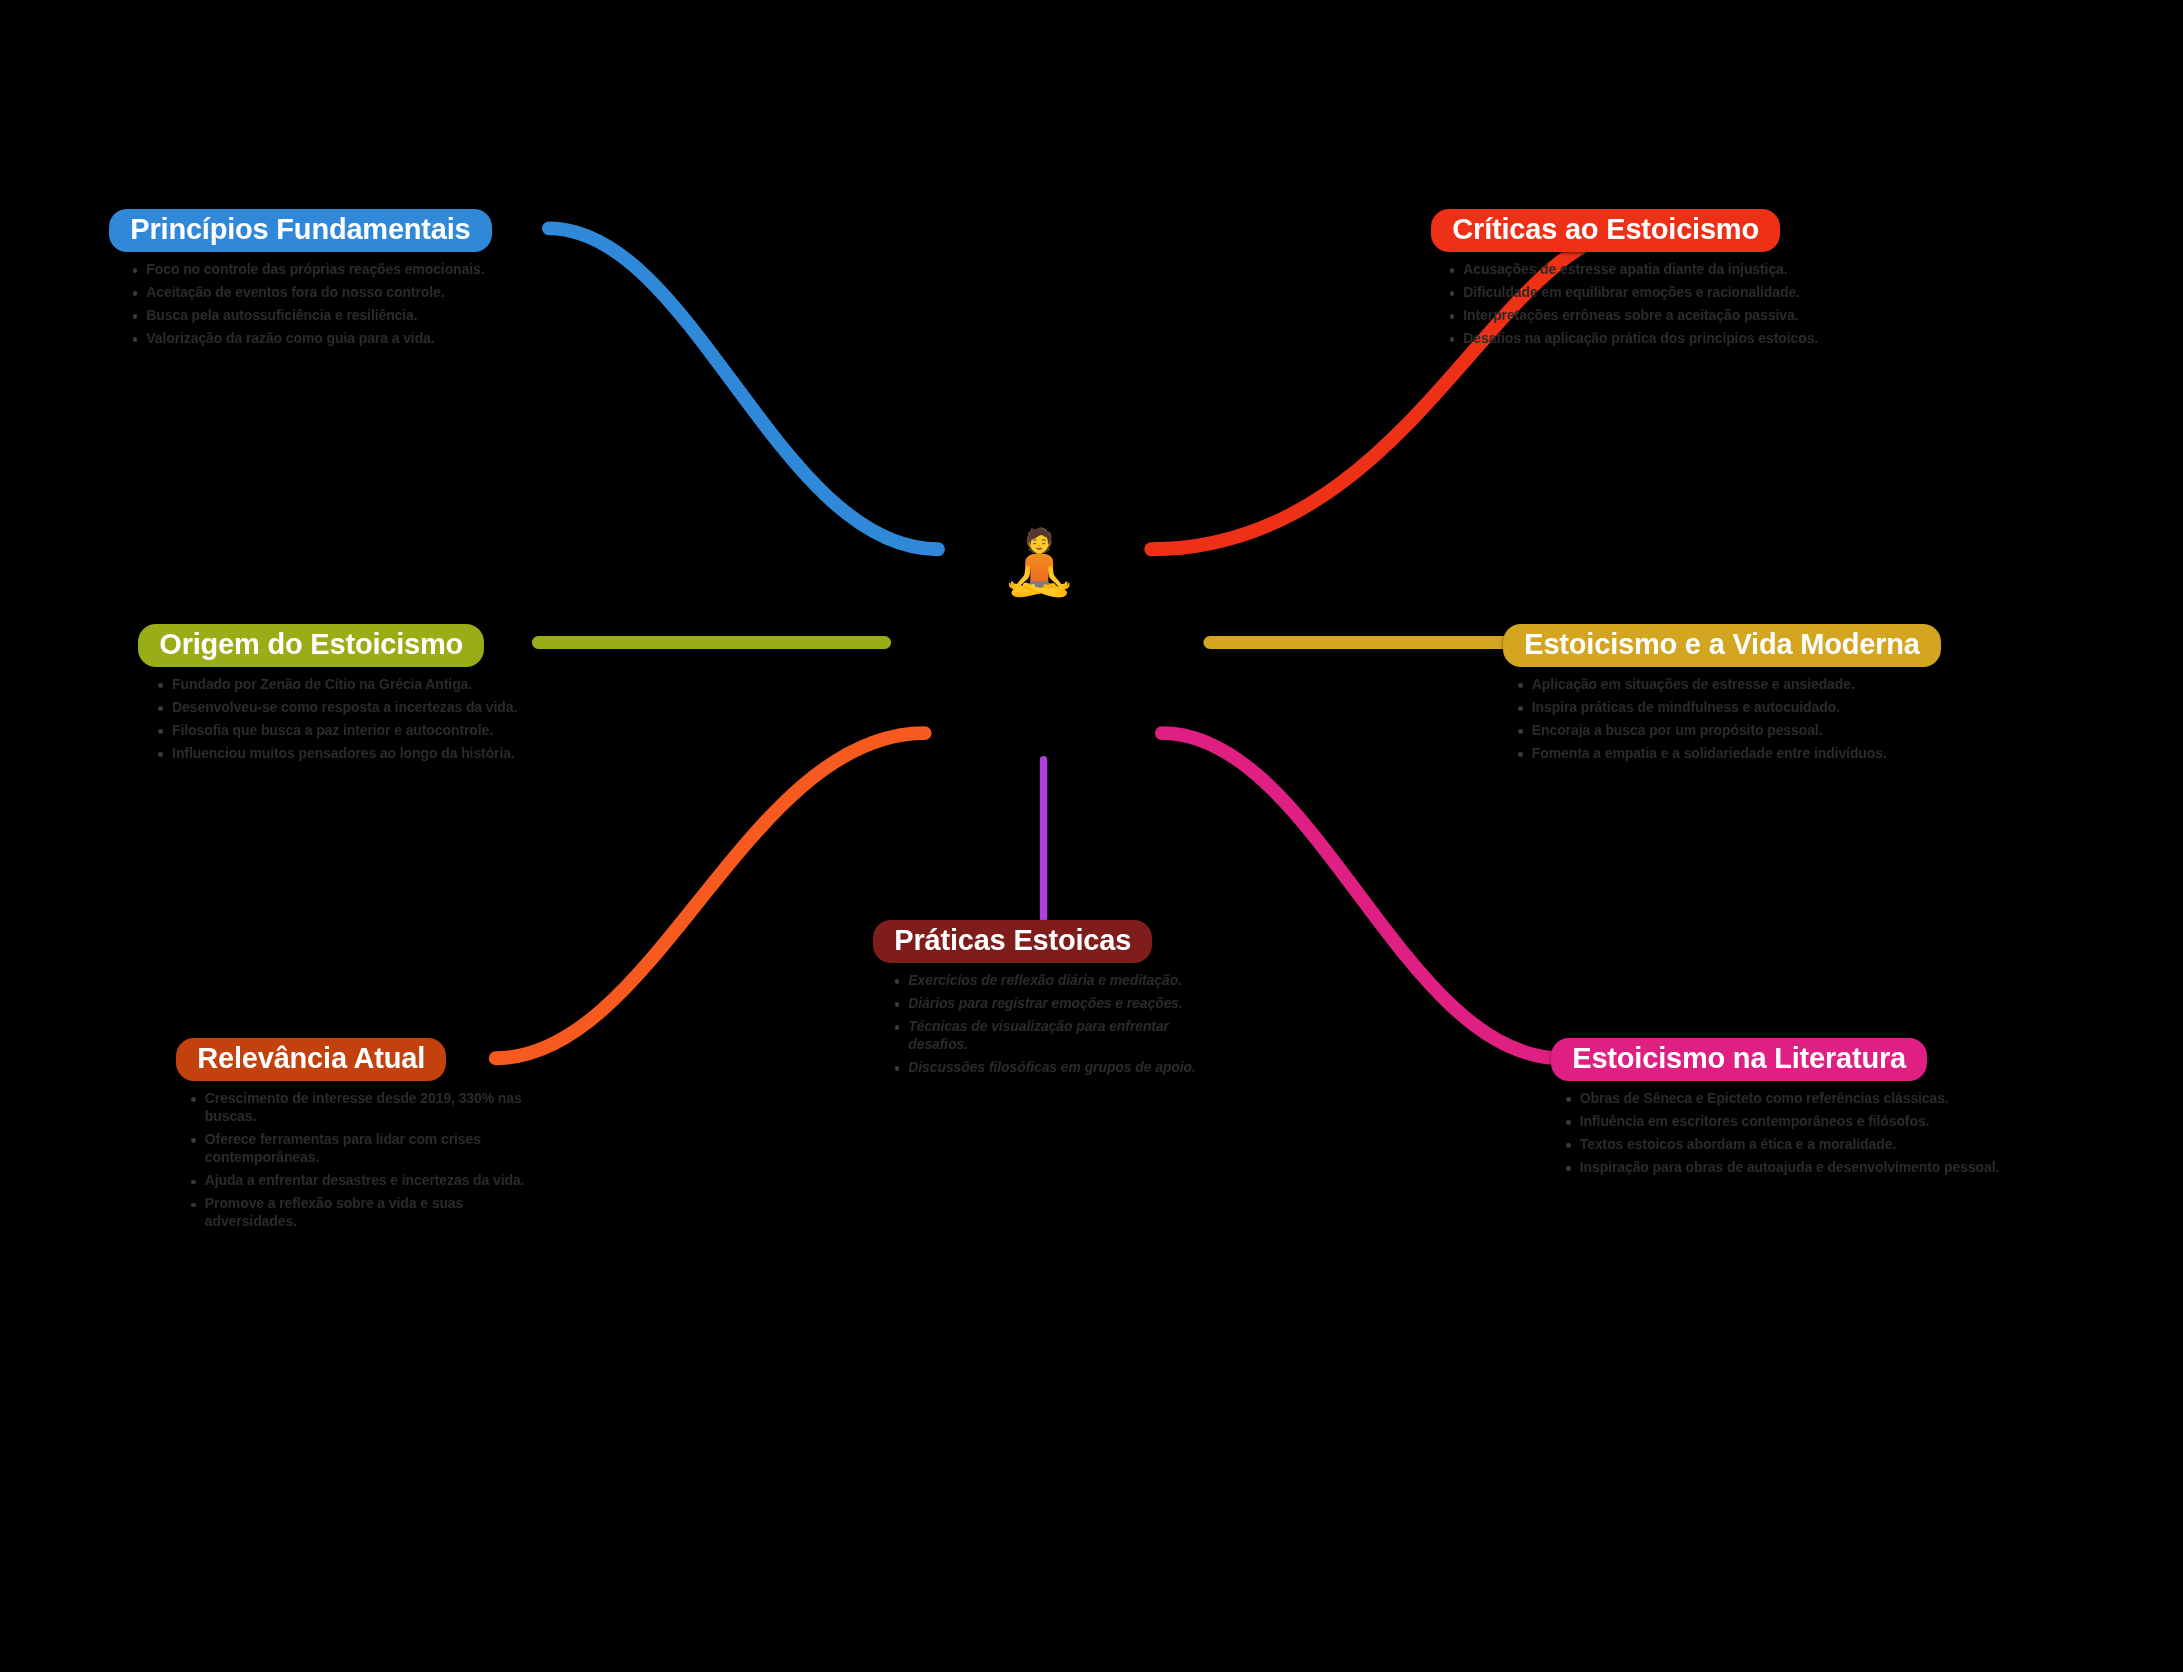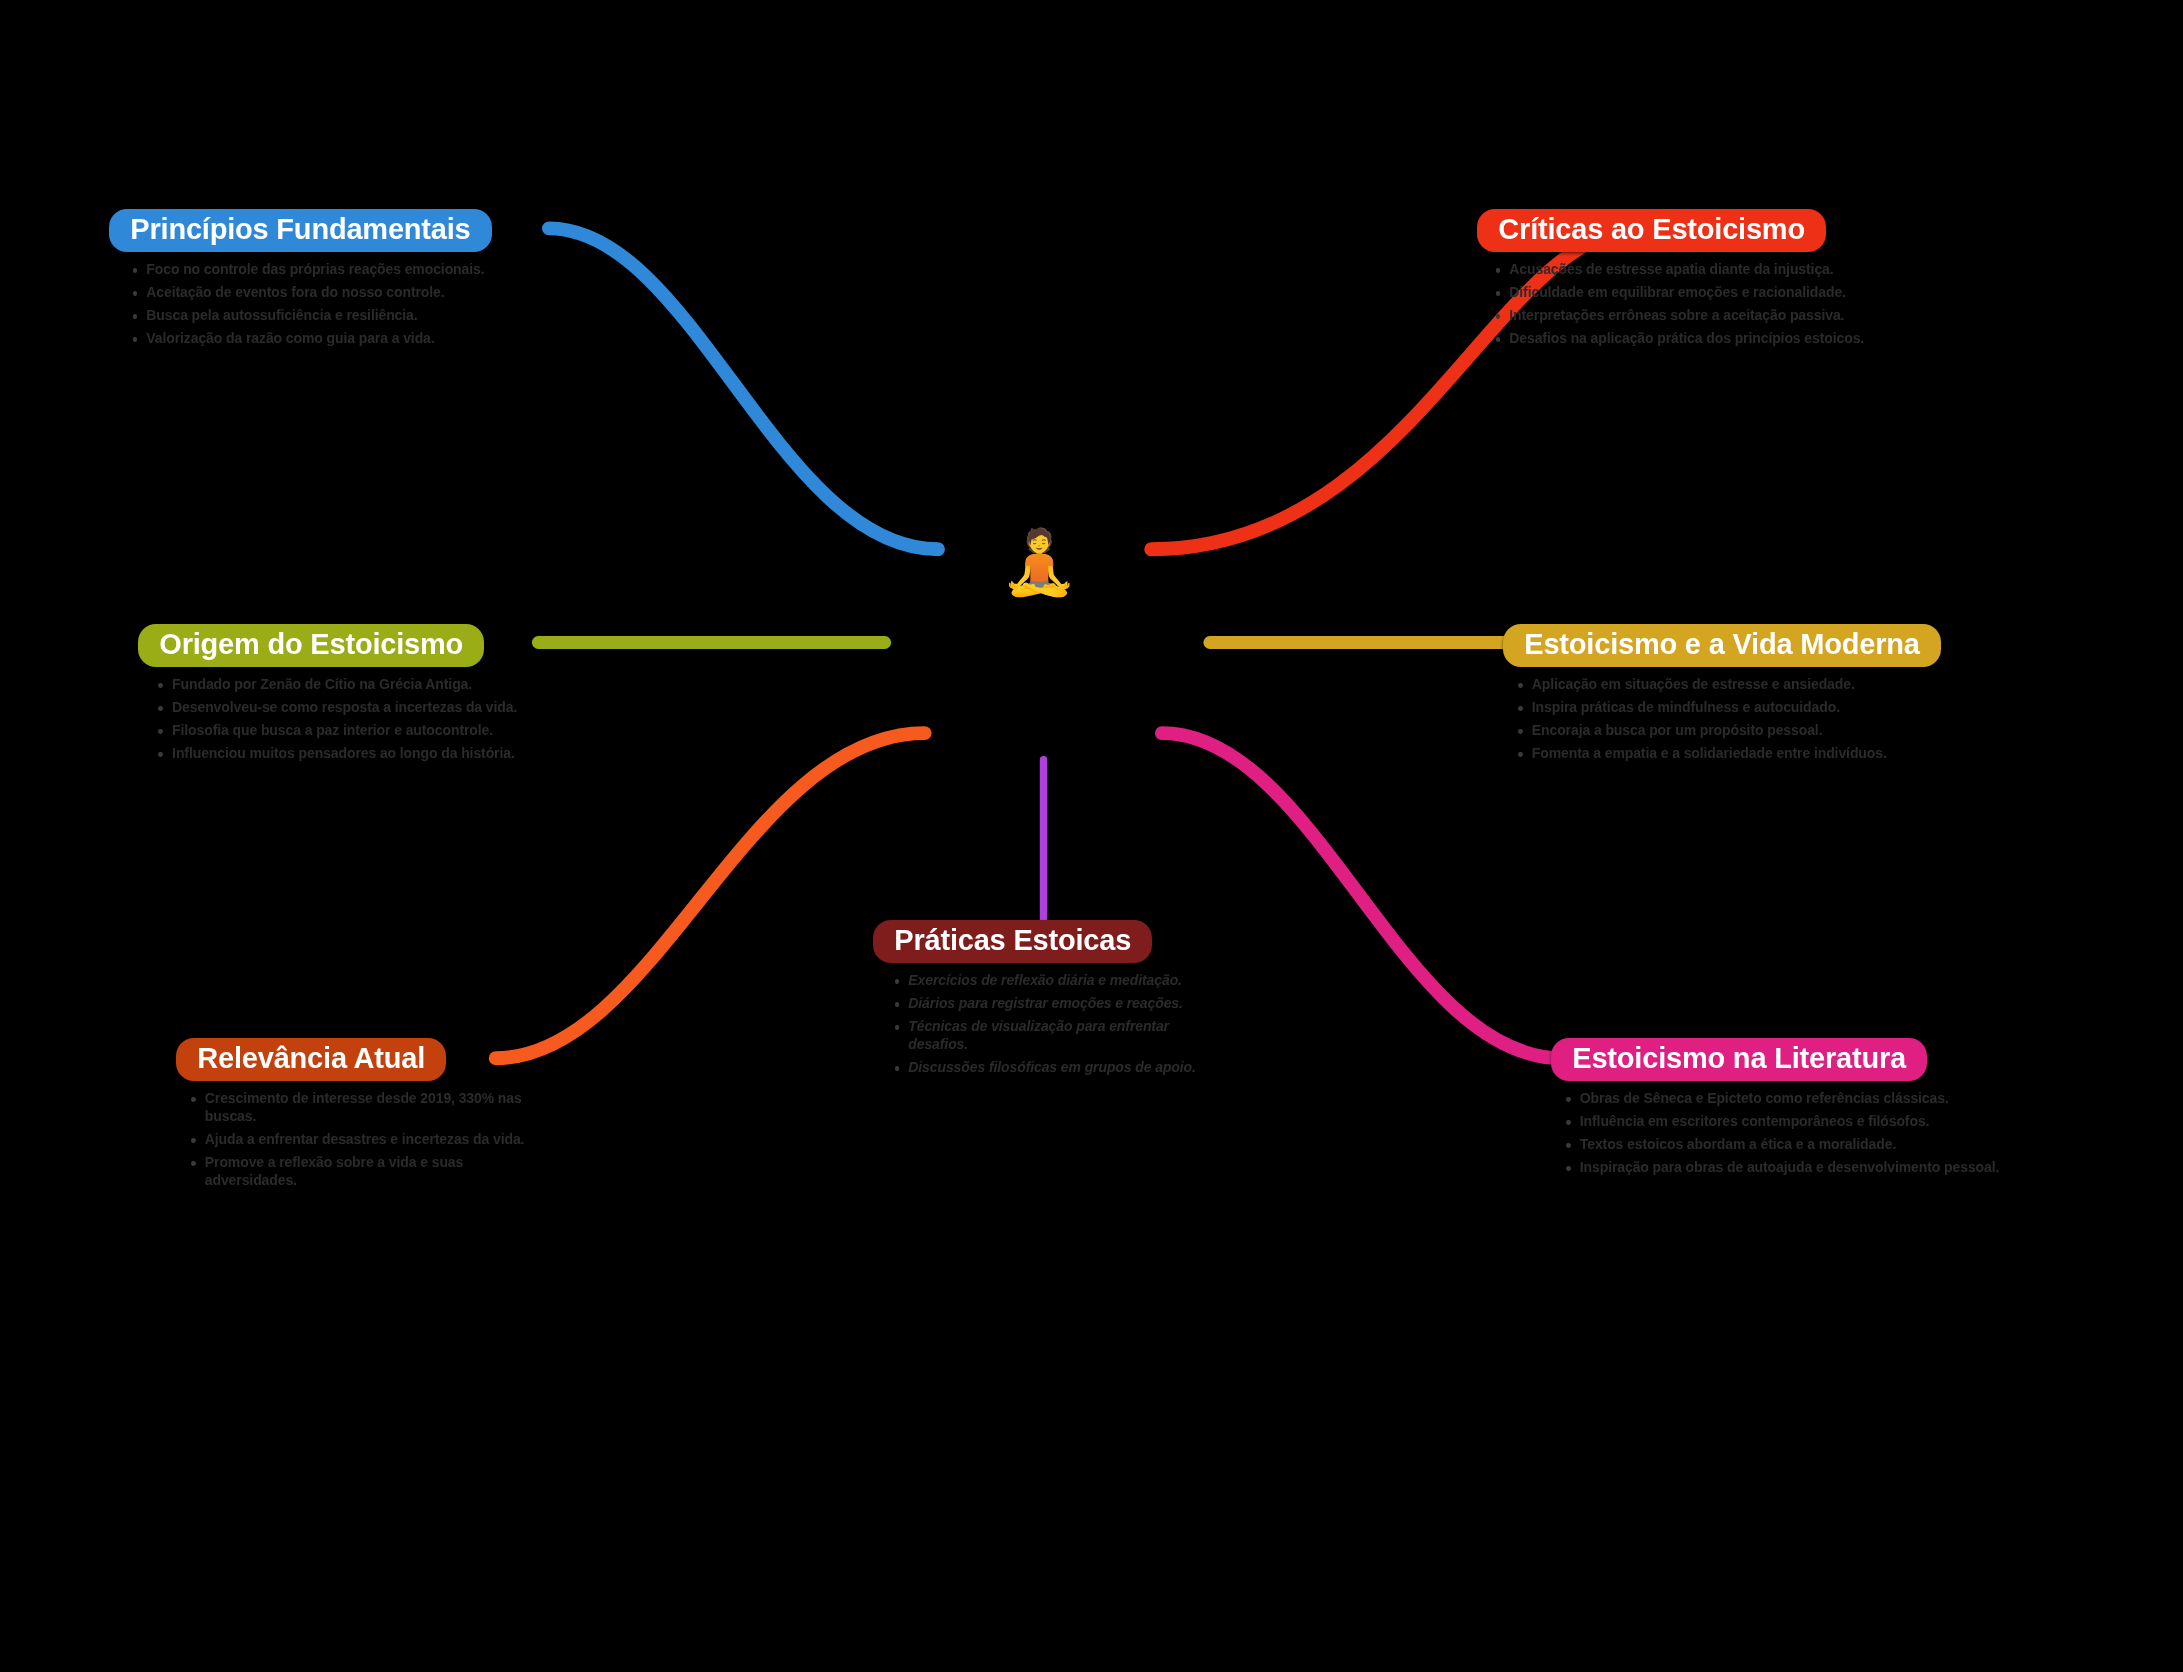--- a/index.html
+++ b/index.html
@@ -82,21 +82,21 @@
     width: 4.8px;
     height: 4.8px;
     border-radius: 50%;
     background: #3a3a3c;
   }
 
   
   #branch-principios        { left: 109px;  top: 209px;  width: 458px; }
   #branch-origem            { left: 138px;  top: 624px; width: 469px; }
   #branch-relevancia        { left: 176px;  top: 1038px; width: 373px; }
-  #branch-criticas          { left: 1424px; top: 209px;  width: 533px; }
+  #branch-criticas          { left: 1378px; top: 209px;  width: 533px; }
   #branch-vida-moderna      { left: 1503px; top: 624px; width: 533px; }
   #branch-literatura        { left: 1551px; top: 1038px; width: 533px; }
   #branch-praticas          { left: 873px; top: 920px; width: 330px; }
 
   #branch-principios   .bullets { padding-left: 16px; }
   #branch-origem       .bullets { padding-left: 12.8px; }
   #branch-relevancia   .bullets { padding-left: 7.5px; }
   #branch-criticas     .bullets { padding-left: 64px; }
   #branch-vida-moderna .bullets { padding-left: 7.5px; }
   #branch-literatura   .bullets { padding-left: 7.5px; }
@@ -158,20 +158,21 @@
       <li>Desenvolveu-se como resposta a incertezas da vida.</li>
       <li>Filosofia que busca a paz interior e autocontrole.</li>
       <li>Influenciou muitos pensadores ao longo da história.</li>
     </ul>
   </div>
 
   <div class="branch align-left" id="branch-relevancia">
     <div class="pill" style="background:#c2410c">Relevância Atual</div>
     <ul class="bullets">
       <li>Crescimento de interesse desde 2019, 330% nas buscas.</li>
+      <li>Oferece ferramentas para lidar com crises contemporâneas.</li>
       <li>Ajuda a enfrentar desastres e incertezas da vida.</li>
       <li>Promove a reflexão sobre a vida e suas adversidades.</li>
     </ul>
   </div>
 
   <div class="branch align-left" id="branch-literatura">
     <div class="pill" style="background:#e01f83">Estoicismo na Literatura</div>
     <ul class="bullets">
       <li>Obras de Sêneca e Epicteto como referências clássicas.</li>
       <li>Influência em escritores contemporâneos e filósofos.</li>

